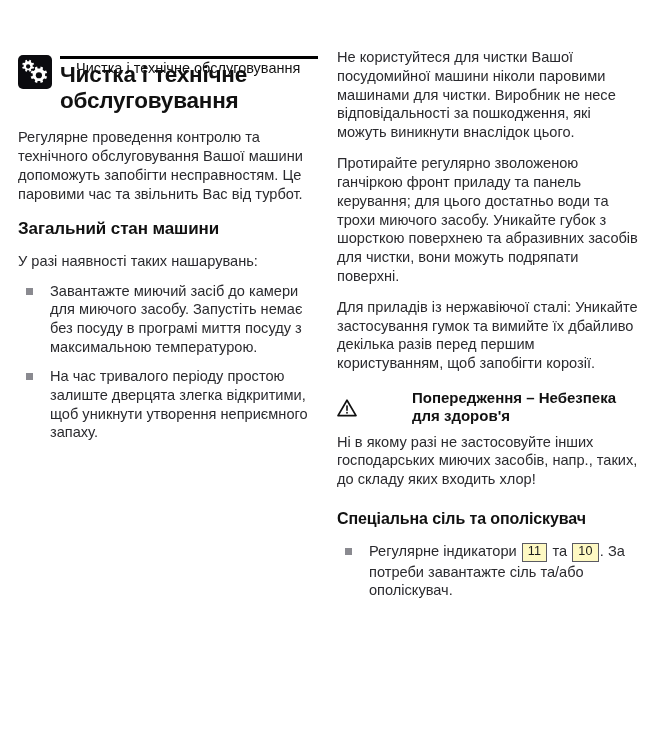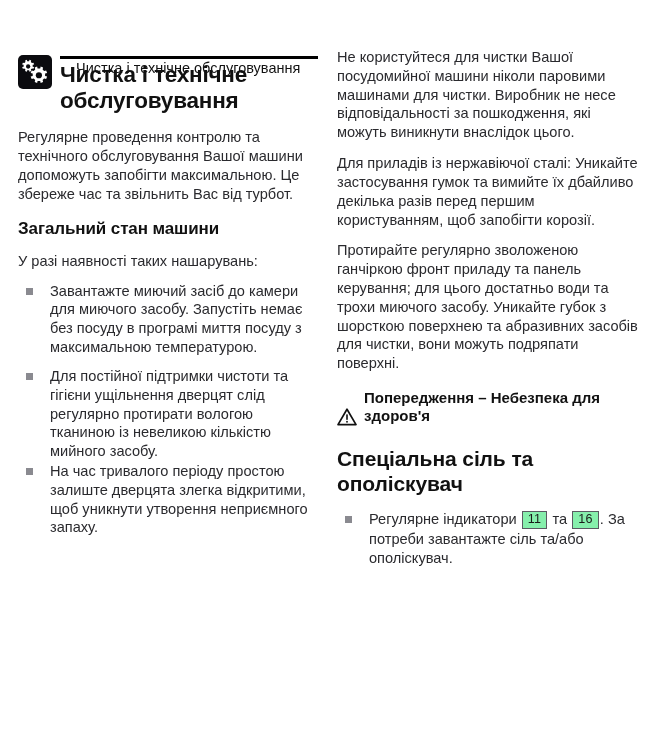--- a/index.html
+++ b/index.html
@@ -118,21 +118,21 @@
 
   h2.section {
     margin: 16px 0 12px 0;
     font-size: 17px;
     font-weight: bold;
     line-height: 1.2;
     color: #111;
     letter-spacing: -0.1px;
   }
   h2.section.big {
-    font-size: 21px;
+    font-size: 16px;
     margin: 20px 0 14px 0;
   }
 
   
   ul.bullets {
     list-style: none;
     margin: 0 0 10px 0;
     padding: 0;
   }
   ul.bullets li {
@@ -149,22 +149,23 @@
     left: 8px;
     top: 6px;
     width: 7px;
     height: 7px;
     background: #8a8a90;
   }
 
   
   .warning-head {
     display: flex;
-    align-items: flex-end;
+    align-items: center;
     margin: 16px 0 7px 0;
+    gap: 48px;
   }
   .warn-icon {
     flex: 0 0 20px;
     width: 20px;
     height: 18px;
     margin-right: 7px;
     margin-top: 2px;
   }
   .warn-icon svg { display: block; }
   .warning-head .wtext {
@@ -174,21 +175,21 @@
     color: #111;
   }
 
   
   .numbox {
     display: inline-block;
     border: 1.4px solid #5a5a62;
     padding: 0px 5px 1px 5px;
     font-size: 12.6px;
     line-height: 1.22;
-    background: #86efac;
+    background: #fef9c3;
     color: #1a1a1a;
     position: relative;
     top: -1px;
     margin: 0 1px;
     letter-spacing: 0.3px;
   }
 </style>
 </head>
 <body>
 
@@ -219,57 +220,57 @@
               <circle cx="20.9" cy="20.25" r="3.1" fill="#0b0b0f"></circle>
             </g>
           </svg>
         </div>
         <div class="title-wrap">
           <div class="title-rule"></div>
           <h1 class="chapter-title">Чистка і технічне обслуговування</h1>
         </div>
       </div>
 
-      <p class="body">Регулярне проведення контролю та технічного обслуговування Вашої машини допоможуть запобігти максимальною. Це збереже час та звільнить Вас від турбот.</p>
+      <p class="body">Регулярне проведення контролю та технічного обслуговування Вашої машини допоможуть запобігти несправностям. Це паровими час та звільнить Вас від турбот.</p>
 
       <h2 class="section">Загальний стан машини</h2>
 
 
       <p class="body tight">У разі наявності таких нашарувань:</p>
 
       <ul class="bullets">
         <li>Завантажте миючий засіб до камери для миючого засобу. Запустіть немає без посуду в програмі миття посуду з максимальною температурою.</li>
       </ul>
 
 
       <ul class="bullets">
-        <li>Для постійної підтримки чистоти та гігієни ущільнення дверцят слід регулярно протирати вологою тканиною із невеликою кількістю мийного засобу.</li>
         <li>На час тривалого періоду простою залиште дверцята злегка відкритими, щоб уникнути утворення неприємного запаху.</li>
       </ul>
     </div>
 
     <div class="col col-right">
 
       <p class="body">Не користуйтеся для чистки Вашої посудомийної машини ніколи паровими машинами для чистки. Виробник не несе відповідальності за пошкодження, які можуть виникнути внаслідок цього.</p>
+      <p class="body">Протирайте регулярно зволоженою ганчіркою фронт приладу та панель керування; для цього достатньо води та трохи миючого засобу. Уникайте губок з шорсткою поверхнею та абразивних засобів для чистки, вони можуть подряпати поверхні.</p>
       <p class="body">Для приладів із нержавіючої сталі: Уникайте застосування гумок та вимийте їх дбайливо декілька разів перед першим користуванням, щоб запобігти корозії.</p>
-      <p class="body">Протирайте регулярно зволоженою ганчіркою фронт приладу та панель керування; для цього достатньо води та трохи миючого засобу. Уникайте губок з шорсткою поверхнею та абразивних засобів для чистки, вони можуть подряпати поверхні.</p>
 
       <div class="warning-head">
         <div class="warn-icon">
           <svg width="20" height="18" viewBox="0 0 20 18" aria-hidden="true">
             <path d="M10 1.2 L19 16.6 L1 16.6 Z" fill="none" stroke="#111111" stroke-width="1.7" stroke-linejoin="round"></path>
             <rect x="9.2" y="6.4" width="1.6" height="5.4" fill="#111111"></rect>
             <rect x="9.2" y="12.9" width="1.6" height="1.7" fill="#111111"></rect>
           </svg>
         </div>
         <div class="wtext">Попередження – Небезпека для здоров'я</div>
       </div>
 
+      <p class="body">Ні в якому разі не застосовуйте інших господарських миючих засобів, напр., таких, до складу яких входить хлор!</p>
 
       <h2 class="section big">Спеціальна сіль та ополіскувач</h2>
 
       <ul class="bullets">
-        <li><span>Регулярне індикатори</span>&nbsp;<span class="numbox">11</span>&nbsp;<span>та</span>&nbsp;<span class="numbox">16</span><span>. За потреби завантажте сіль та/або ополіскувач.</span></li>
+        <li><span>Регулярне індикатори</span>&nbsp;<span class="numbox">11</span>&nbsp;<span>та</span>&nbsp;<span class="numbox">10</span><span>. За потреби завантажте сіль та/або ополіскувач.</span></li>
       </ul>
     </div>
 
   </div>
 </div>
 
 </body></html>

